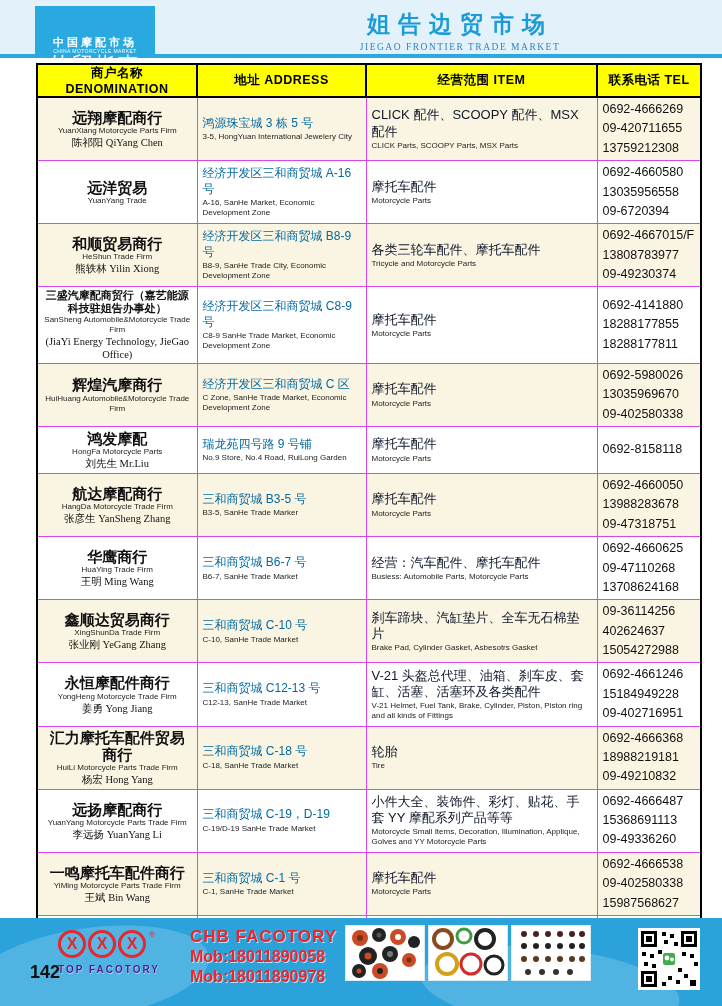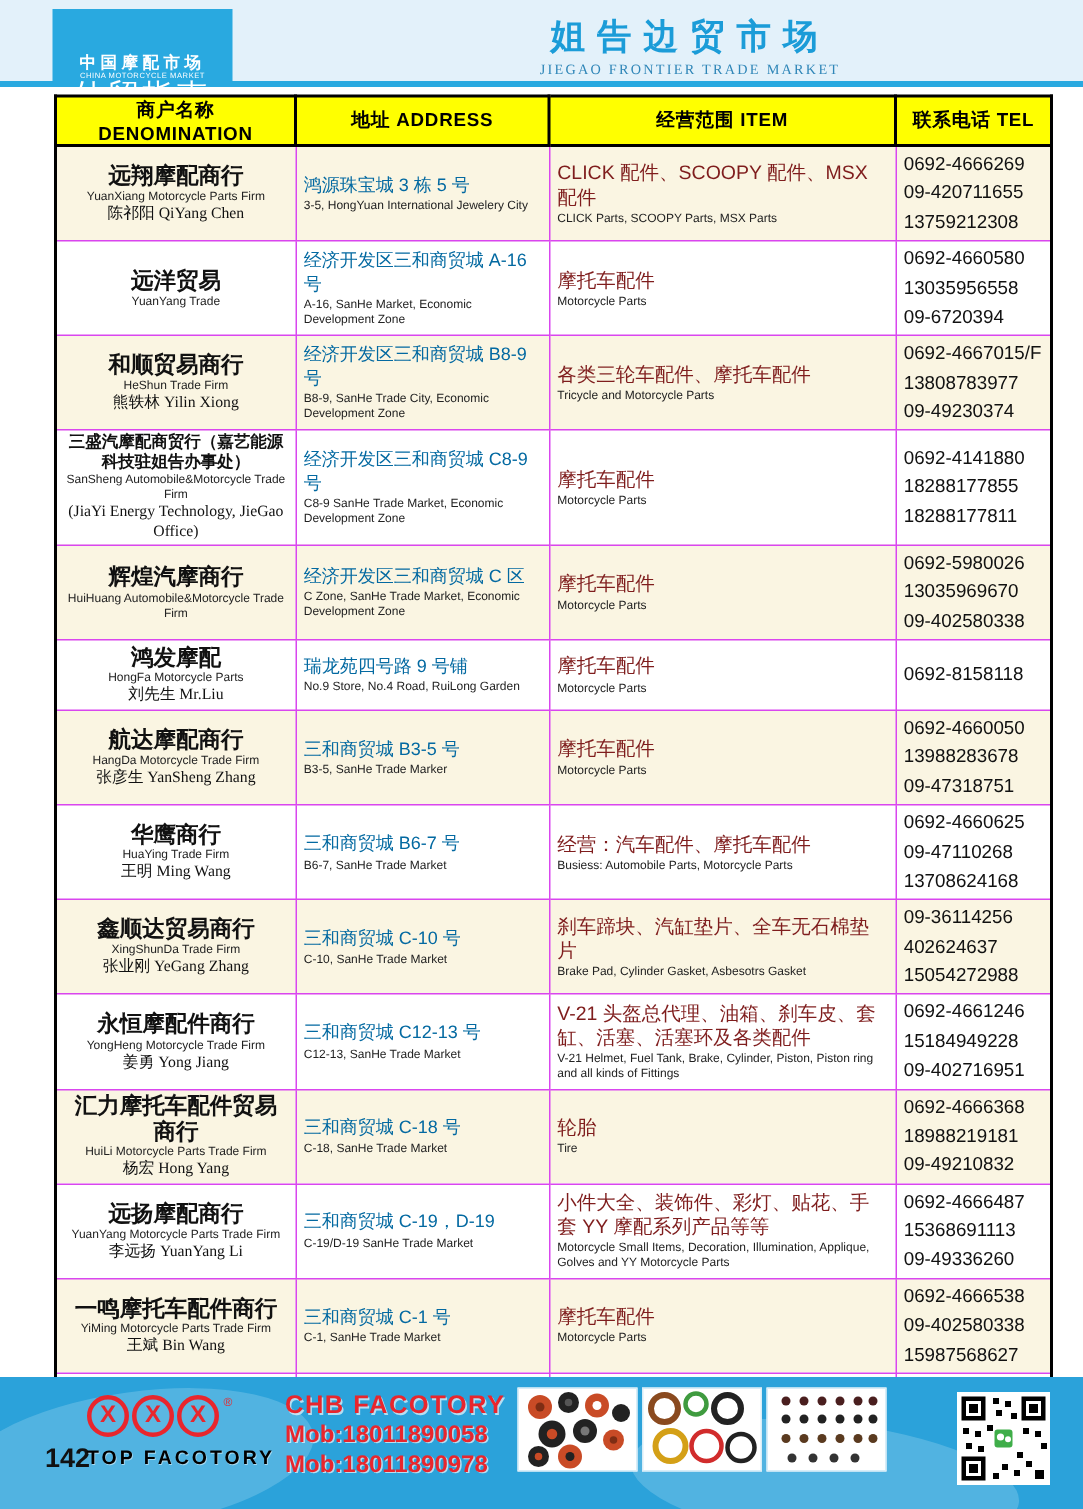--- a/index.html
+++ b/index.html
@@ -31,37 +31,37 @@
   tr.row-cream td { background:#faf5e2; }
   tr.row-white td { background:#ffffff; }
   tbody tr { height:47px; }
   .cell-name { text-align:center; }
   .name-cn { font-size:15px; font-weight:bold; color:#111; line-height:1.15; }
   .name-cn.small { font-size:11px; }
   .name-en { font-size:8px; color:#222; line-height:1.25; }
   .person  { font-size:10.5px; color:#111; font-family:"Liberation Serif", serif; line-height:1.25; }
   .addr-cn { font-size:12px; color:#0369a1; font-family:Liberation Sans, sans-serif; line-height:1.3; }
   .addr-en { font-size:8px; color:#222; line-height:1.25; margin-top:1px; }
-  .item-cn { font-size:13px; color:#7f1d1d; line-height:1.25; }
+  .item-cn { font-size:13px; color:#0f172a; line-height:1.25; }
   .item-en { font-size:8px; color:#222; line-height:1.25; margin-top:1px; }
   .cell-tel { text-align:left; font-size:12.5px; color:#111; line-height:1.55; }
   
   .footer { position:absolute; left:0; top:918px; width:722px; height:88px;
             background:#2ba2da; overflow:hidden; }
   .map-blob { position:absolute; background:rgba(220,240,250,.22); border-radius:50%; }
   .blob1 { left:-30px; top:10px; width:240px; height:90px; transform:rotate(-8deg); }
   .blob2 { left:420px; top:30px; width:260px; height:80px; transform:rotate(6deg); }
   .page-num { position:absolute; left:30px; top:44px; font-size:18px; color:#111; font-weight:bold; }
   .xxx-logo { position:absolute; left:58px; top:12px; display:flex; align-items:flex-start; }
   .xxx-circle { width:28px; height:28px; border:3px solid #e8262d; border-radius:50%;
                 color:#e8262d; font-weight:bold; font-size:16px; line-height:22px;
                 text-align:center; margin-right:2px; background:rgba(255,255,255,.06); }
   .reg-mark { color:#e8262d; font-size:8px; margin-left:1px; }
-  .top-factory { position:absolute; left:58px; top:46px; color:#000000;
-                 font-weight:bold; font-size:13px; letter-spacing:2px;
+  .top-factory { position:absolute; left:58px; top:46px; color:#4c1d95;
+                 font-weight:bold; font-size:10px; letter-spacing:2px;
                  text-shadow:0.5px 0.5px 0 rgba(255,255,255,.5); }
   .chb { position:absolute; left:190px; top:8px; color:#e8262d; font-weight:bold; line-height:1.25;
          text-shadow:1px 1px 0 rgba(255,255,255,.65); }
   .chb-line1 { font-size:17px; letter-spacing:1px; }
   .chb-line2 { font-size:16px; }
   .website { position:absolute; left:288px; top:50px; font-size:30px; font-weight:bold;
              font-family:"DejaVu Sans", sans-serif;
              text-shadow:-2px 0 #000, 2px 0 #000, 0 -2px #000, 0 2px #000, 1px 1px #000, -1px -1px #000; }
   .web-main { color:#f7941d; }
   .web-suffix { color:#ffffff; }

